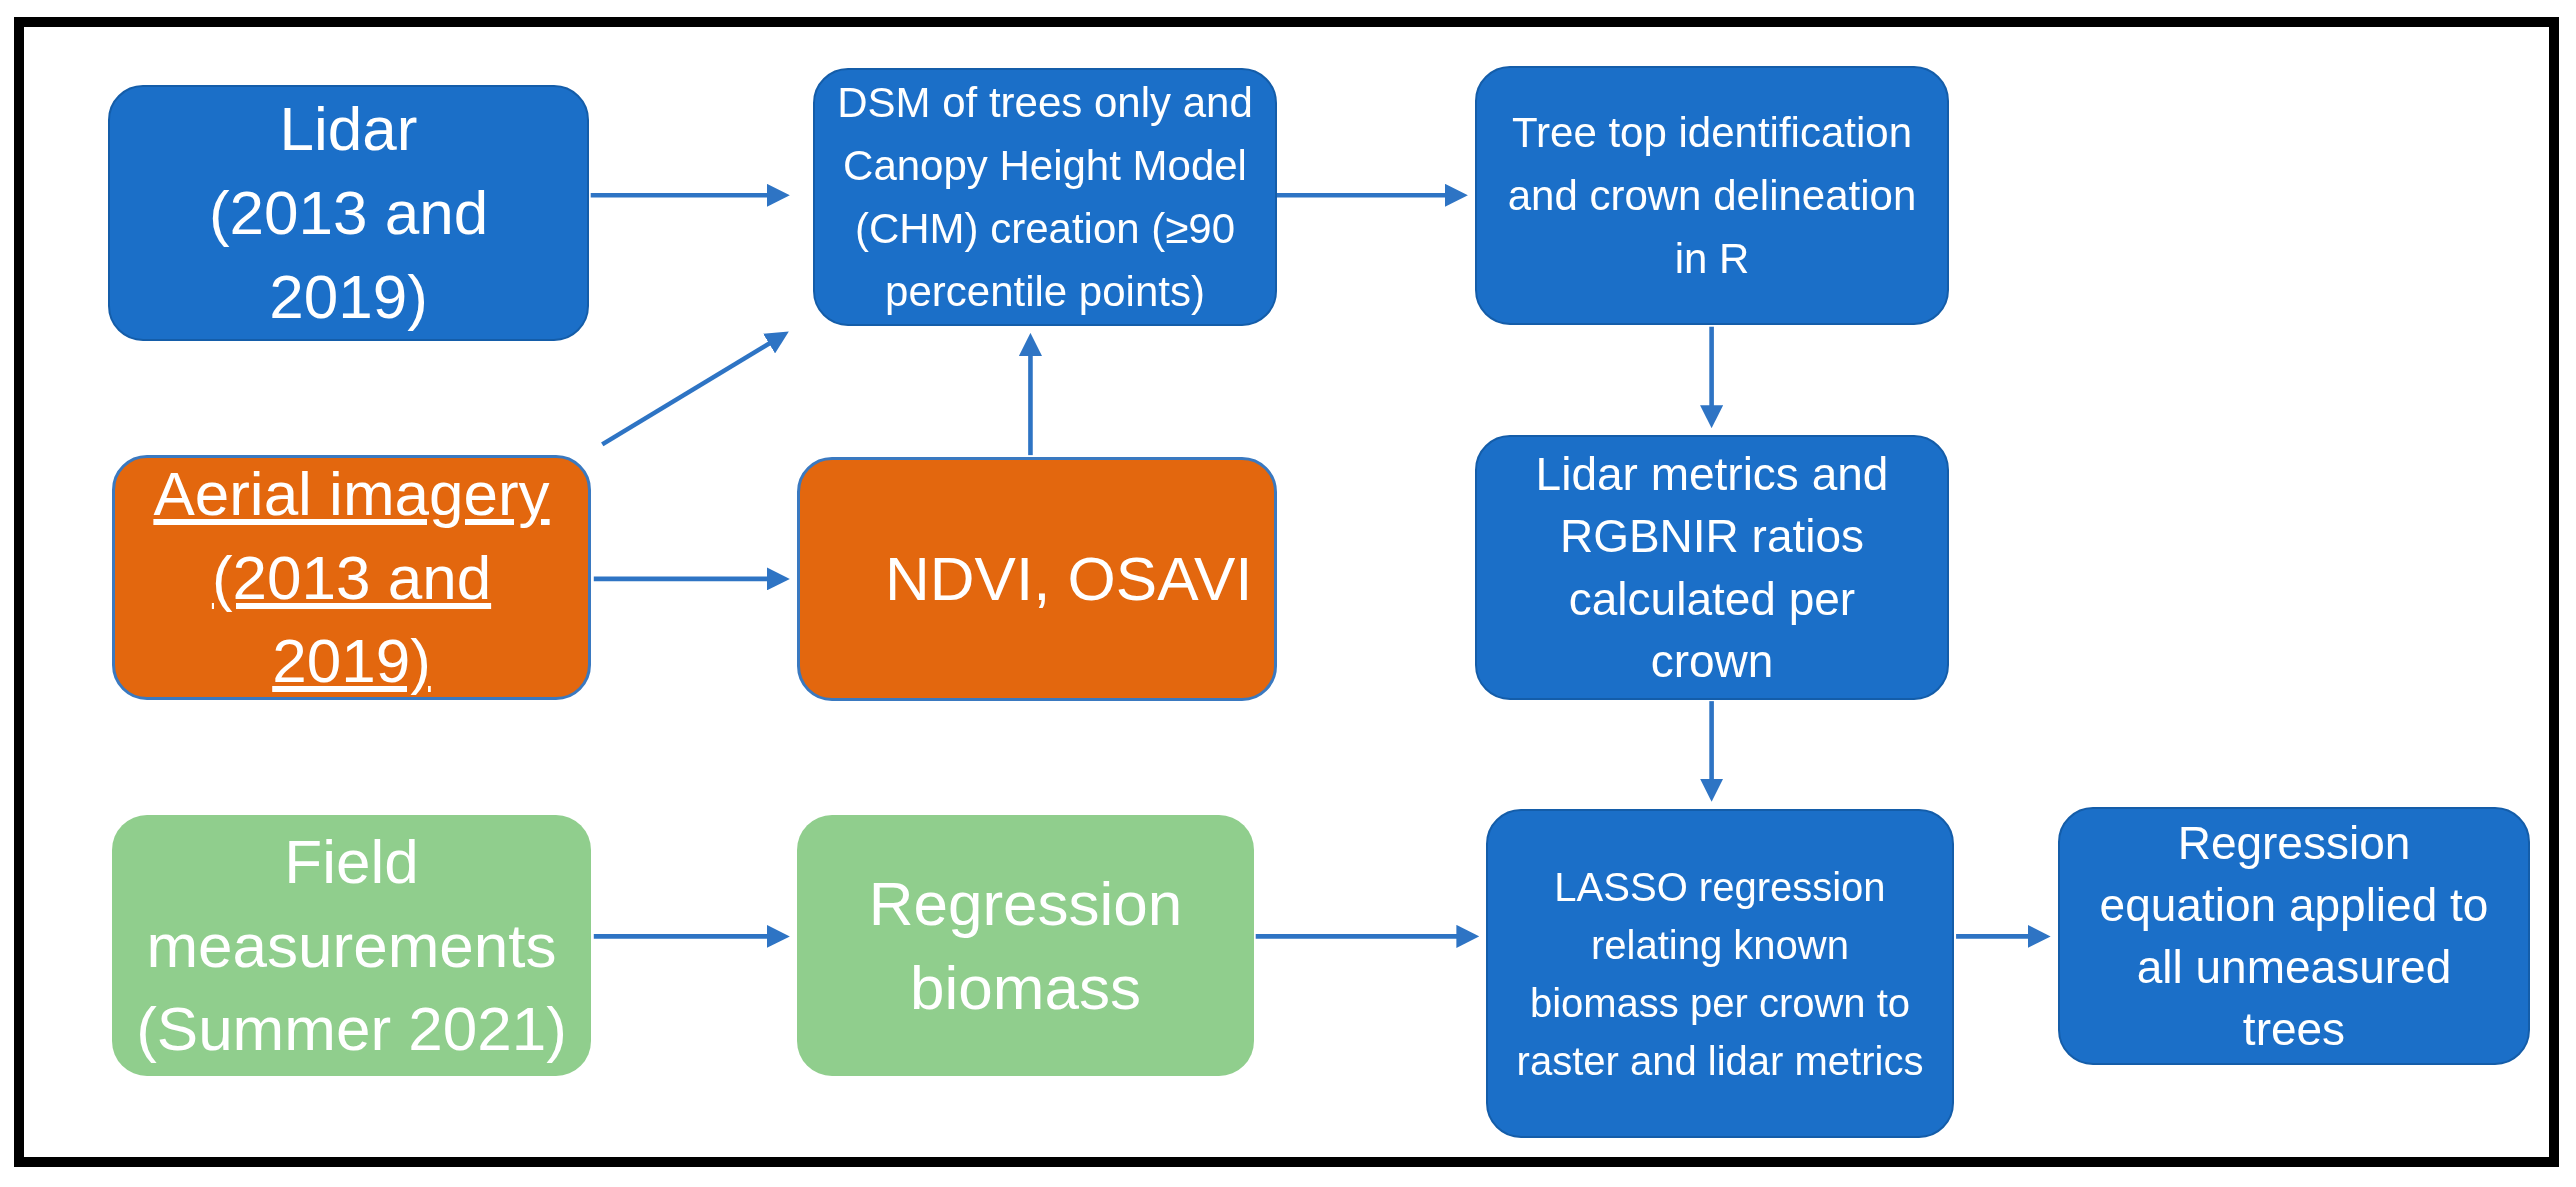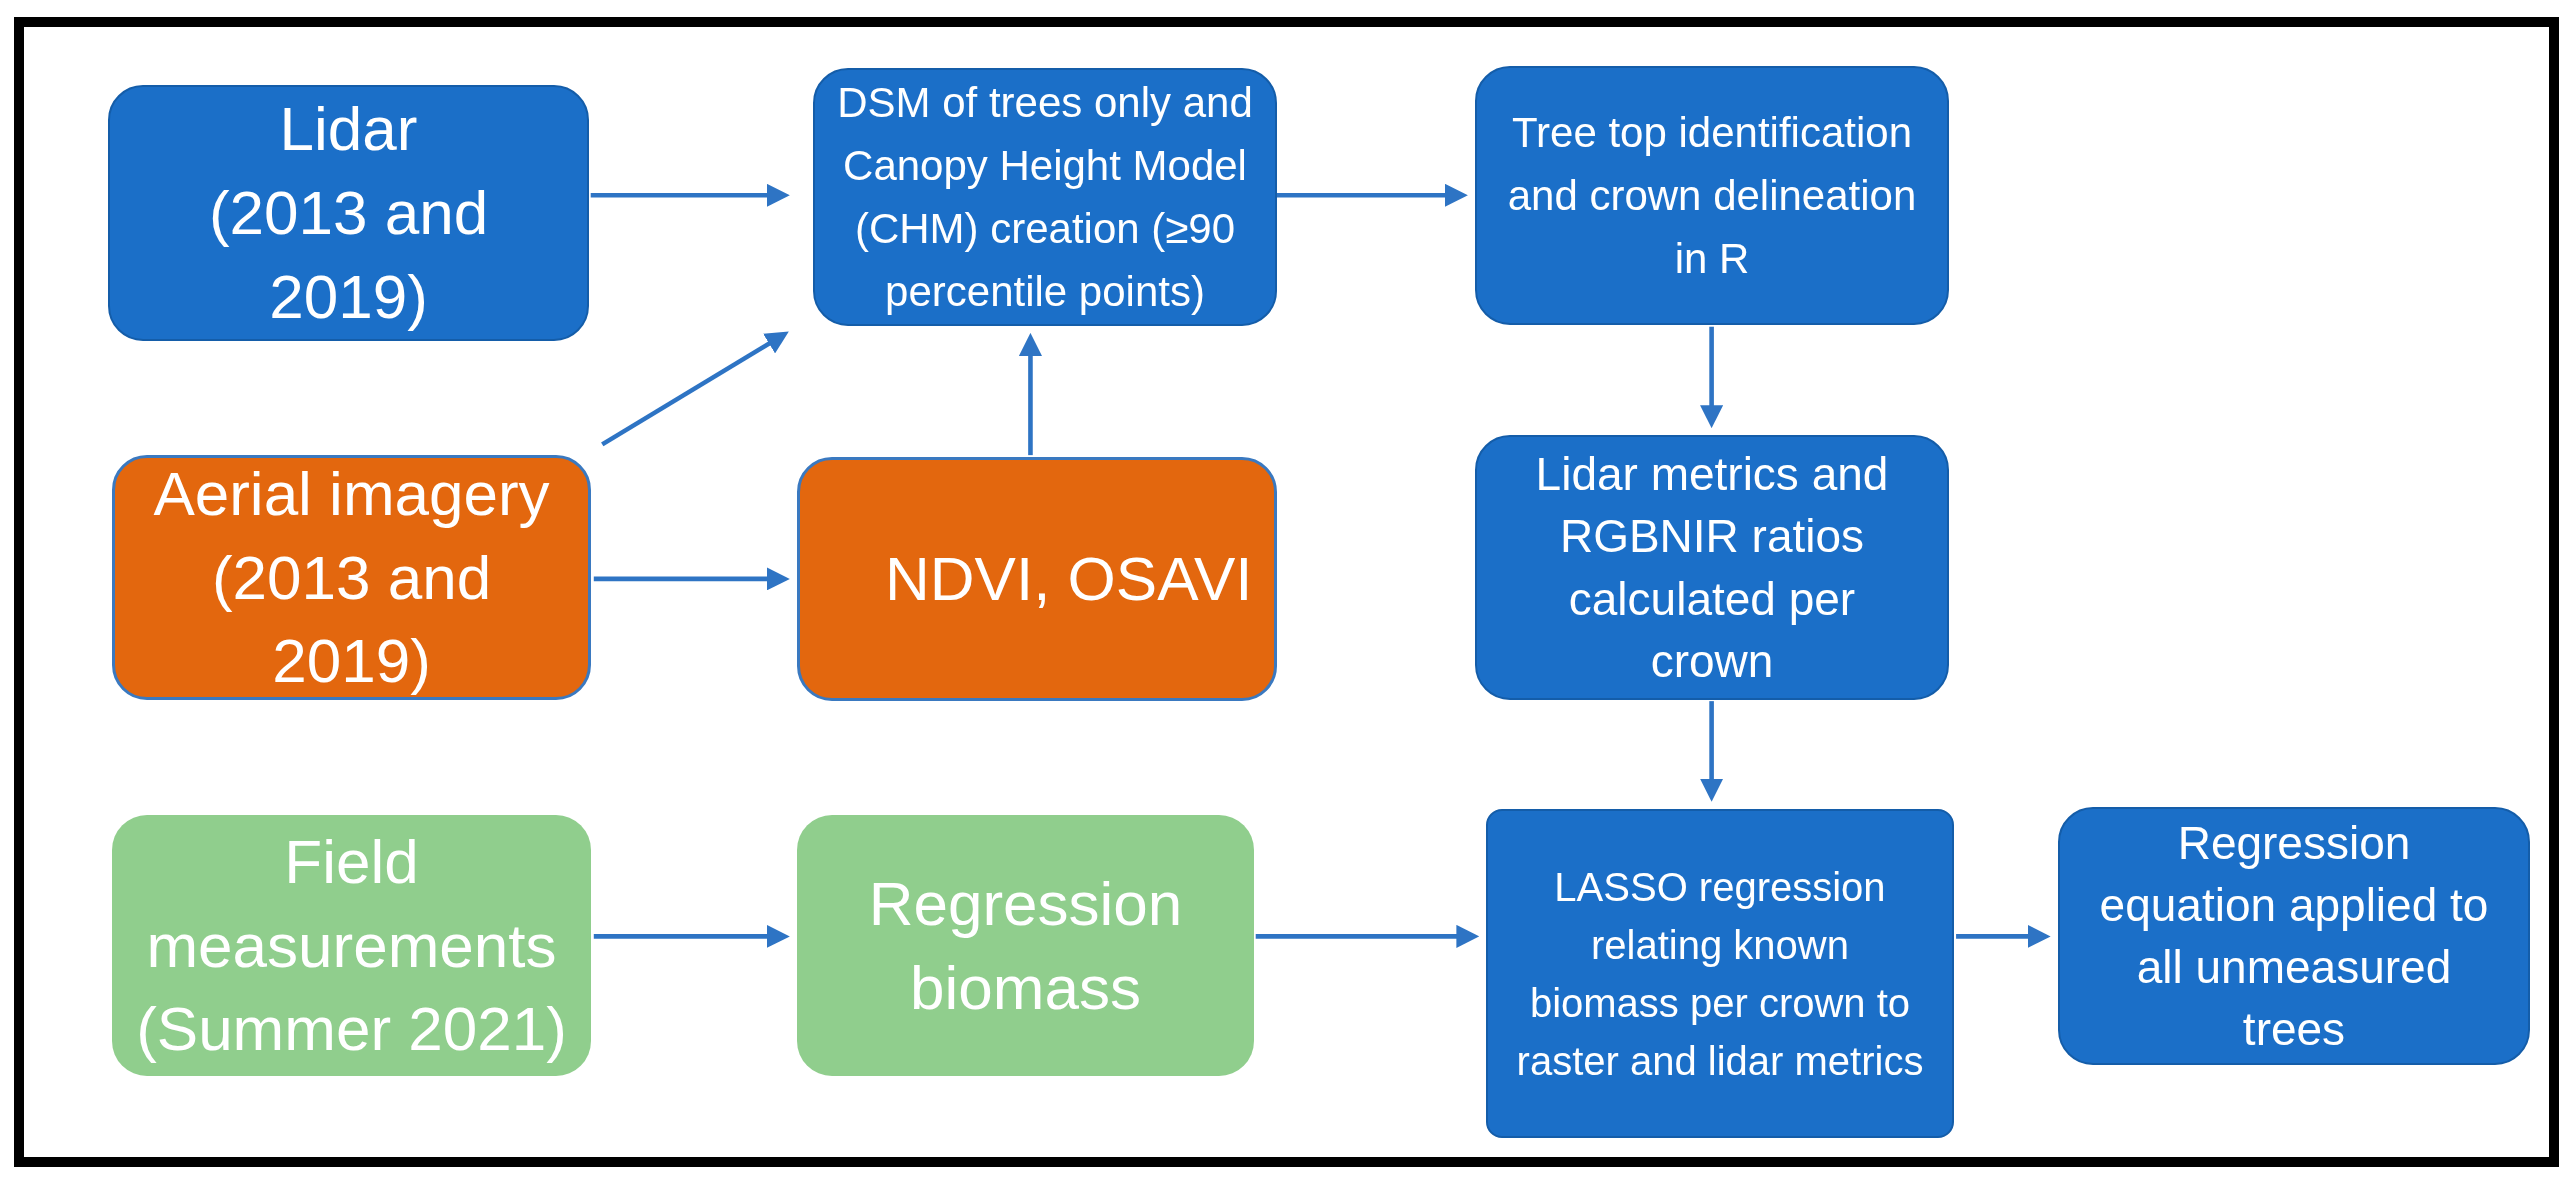--- a/index.html
+++ b/index.html
@@ -67,26 +67,26 @@
   }
   .t-80 { font-size: 62px; line-height: 1.35; }
   .t-60 { font-size: 46px; line-height: 1.35; }
   .t-54 { font-size: 42px; line-height: 1.5; }
   .t-52 { font-size: 40px; line-height: 1.45; }
 
   
   .n-lidar      { left: 108px;  top: 85px;   width: 481px; height: 256px; }
   .n-dsm        { left: 797px; top: 68px;   width: 464px; height: 258px; margin-left: 16px; }
   .n-treetop    { left: 1475px; top: 66px;   width: 474px; height: 259px; }
-  .n-aerial     { left: 112px;  top: 455px;  width: 479px; height: 245px; }
+  .n-aerial     { left: 112px;  top: 455px;  width: 479px; height: 245px; text-decoration: underline; }
   .n-ndvi       { left: 797px; top: 457px;  width: 480px; height: 244px; justify-content: flex-end; }
   .n-metrics    { left: 1475px; top: 435px;  width: 474px; height: 265px; }
   .n-field      { left: 112px;  top: 815px; width: 479px; height: 261px; }
   .n-calc       { left: 797px; top: 815px; width: 457px; height: 261px; }
-  .n-lasso      { left: 1486px; top: 809px; width: 468px; height: 329px; border-radius: 16px; }
+  .n-lasso      { left: 1486px; top: 809px; width: 468px; height: 329px; }
   .n-regression { left: 2058px; top: 807px; width: 472px; height: 258px; }
 </style>
 </head>
 <body>
 
 <div class="canvas">
 
   <div class="frame"></div>
 
   <svg class="arrow-layer" width="2576" height="1187" viewBox="0 0 3350 1544" xmlns="http://www.w3.org/2000/svg">

